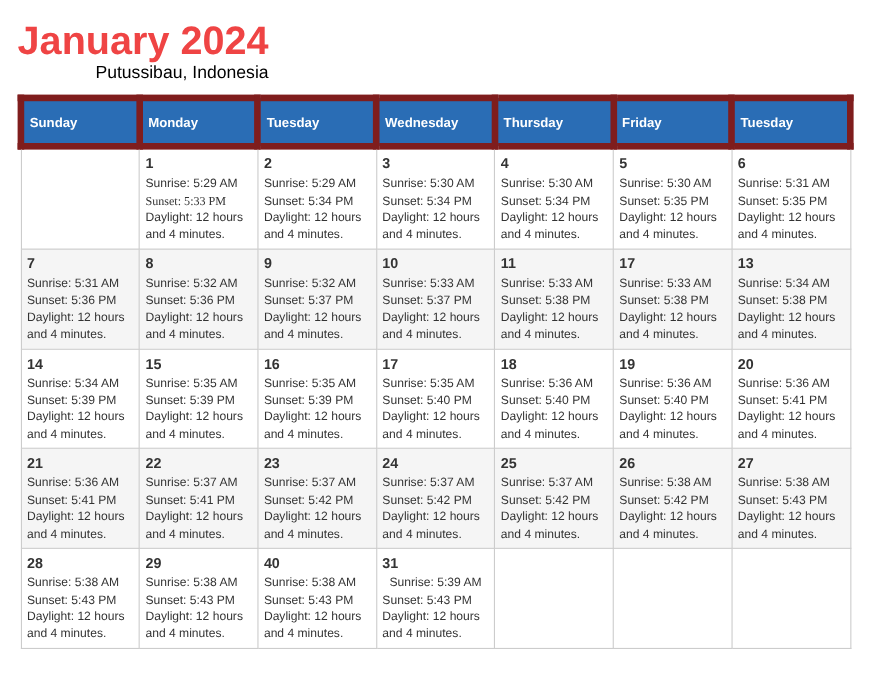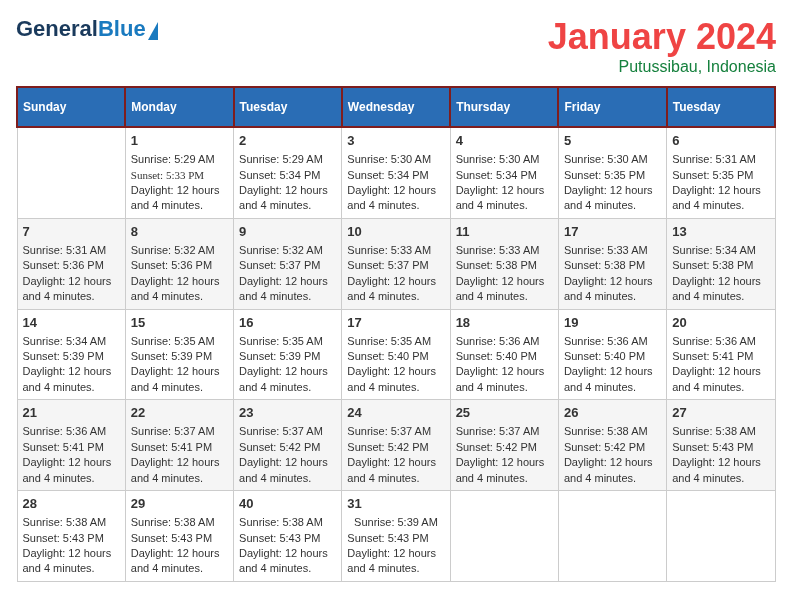--- a/index.html
+++ b/index.html
@@ -43,35 +43,35 @@
     .title-area {
       text-align: right;
     }
     .month-title {
       font-size: 36px;
       font-weight: bold;
       color: #ef4444;
     }
     .location {
       font-size: 16px;
-      color: #15803d;
+      color: #000000;
     }
     table {
       width: 100%;
       border-collapse: collapse;
       font-size: 11px;
     }
     thead tr th {
       background-color: #2a6db5;
       color: #fff;
       text-align: left;
       padding: 12px 5px;
       font-size: 12px;
       font-weight: bold;
-      border: 2px solid #7f1d1d;
+      border: 6px solid #7f1d1d;
     }
     tbody tr td {
       border: 1px solid #ccc;
       vertical-align: top;
       padding: 4px 5px;
       min-height: 70px;
       height: 90px;
       width: calc(100% / 7);
       color: #333;
       line-height: 1.4;
@@ -89,27 +89,20 @@
       margin-bottom: 2px;
     }
     .empty-cell {
       background: #fff !important;
     }
   </style>
 </head>
 <body>
 
 <div class="header">
-  <div class="logo">
-    <div class="logo-text">
-      <span class="logo-general">General</span>
-      <span class="logo-blue">Blue</span>
-      <span class="logo-icon"></span>
-    </div>
-  </div>
   <div class="title-area">
     <div class="month-title">January 2024</div>
     <div class="location">Putussibau, Indonesia</div>
   </div>
 </div>
 
 <table>
   <thead>
     <tr>
     <th>Sunday</th>

